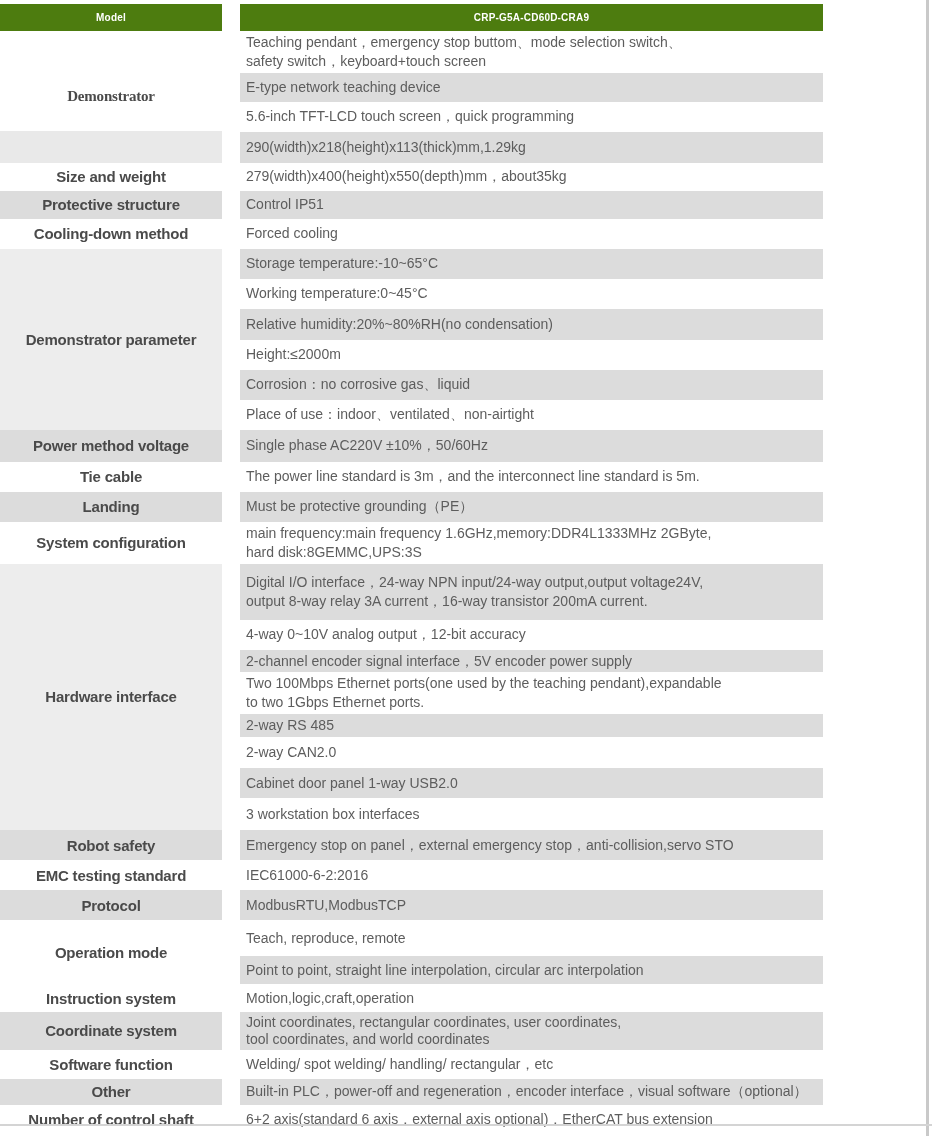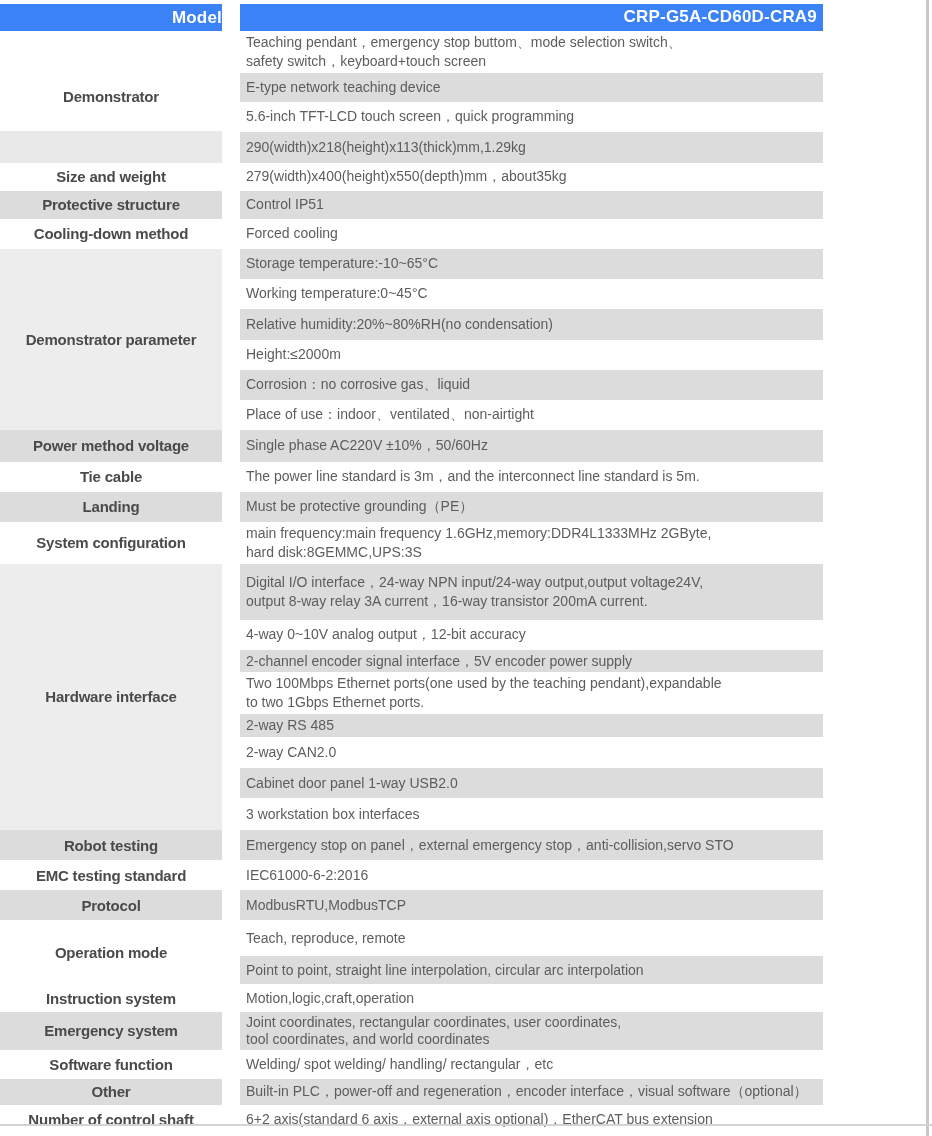--- a/index.html
+++ b/index.html
@@ -19,28 +19,28 @@
   td.label{
     text-align:center;font-weight:bold;font-size:15px;color:#4a4a4a;
     letter-spacing:-0.2px;line-height:1.15;
   }
   td.gap{background:#ffffff;}
   td.value{
     font-size:14px;color:#5d5d5d;padding:2px 6px 2px 6px;
     white-space:pre-line;line-height:1.35;
   }
   tr.hdr td.label, tr.hdr td.value{
-    background:#3b82f6;color:#ffffff;font-weight:bold;text-align:right;
-    font-size:17px;letter-spacing:0.2px;white-space:normal;
+    background:#4d7c0f;color:#ffffff;font-weight:bold;text-align:center;
+    font-size:10px;letter-spacing:0.2px;white-space:normal;
   }
   tr.hdr td.gap{background:#ffffff;}
   .bg-w{background:#ffffff;}
   .bg-g{background:#dcdcdc;}
   .bg-l{background:#ededed;}
-  .bg-demo{background:linear-gradient(to bottom,#ffffff 0%,#ffffff 75.5%,#e9e9e9 75.5%,#e9e9e9 100%);}
+  .bg-demo{background:linear-gradient(to bottom,#ffffff 0%,#ffffff 75.5%,#e9e9e9 75.5%,#e9e9e9 100%);font-family:Liberation Serif, serif;}
   td.value.sm{font-size:14px;line-height:1.2;}
   .right-line{position:absolute;top:0;right:3px;width:3px;height:1136px;background:#c9c9c9;}
   .bottom-line{position:absolute;left:0;top:1124px;width:932px;height:2px;background:#d4d4d4;}
 </style>
 </head>
 <body>
 
 <div class="page">
 
   <table class="spec">
@@ -175,21 +175,21 @@
     <tr style="height:30px">
       <td class="gap"></td>
       <td class="value bg-g">Cabinet door panel 1-way USB2.0</td>
     </tr>
     <tr style="height:32px">
       <td class="gap"></td>
       <td class="value bg-w">3 workstation box interfaces</td>
     </tr>
 
     <tr style="height:30px">
-      <td class="label bg-g">Robot testing</td>
+      <td class="label bg-g">Robot safety</td>
       <td class="gap"></td>
       <td class="value bg-g">Emergency stop on panel，external emergency stop，anti-collision,servo STO</td>
     </tr>
 
     <tr style="height:30px">
       <td class="label bg-w">EMC testing standard</td>
       <td class="gap"></td>
       <td class="value bg-w">IEC61000-6-2:2016</td>
     </tr>
 
@@ -209,21 +209,21 @@
       <td class="value bg-g">Point to point, straight line interpolation, circular arc interpolation</td>
     </tr>
 
     <tr style="height:28px">
       <td class="label bg-w">Instruction system</td>
       <td class="gap"></td>
       <td class="value bg-w">Motion,logic,craft,operation</td>
     </tr>
 
     <tr style="height:31px">
-      <td class="label bg-g">Emergency system</td>
+      <td class="label bg-g">Coordinate system</td>
       <td class="gap"></td>
       <td class="value bg-g sm">Joint coordinates, rectangular coordinates, user coordinates,
 tool coordinates, and world coordinates</td>
     </tr>
 
     <tr style="height:29px">
       <td class="label bg-w">Software function</td>
       <td class="gap"></td>
       <td class="value bg-w">Welding/ spot welding/ handling/ rectangular，etc</td>
     </tr>

